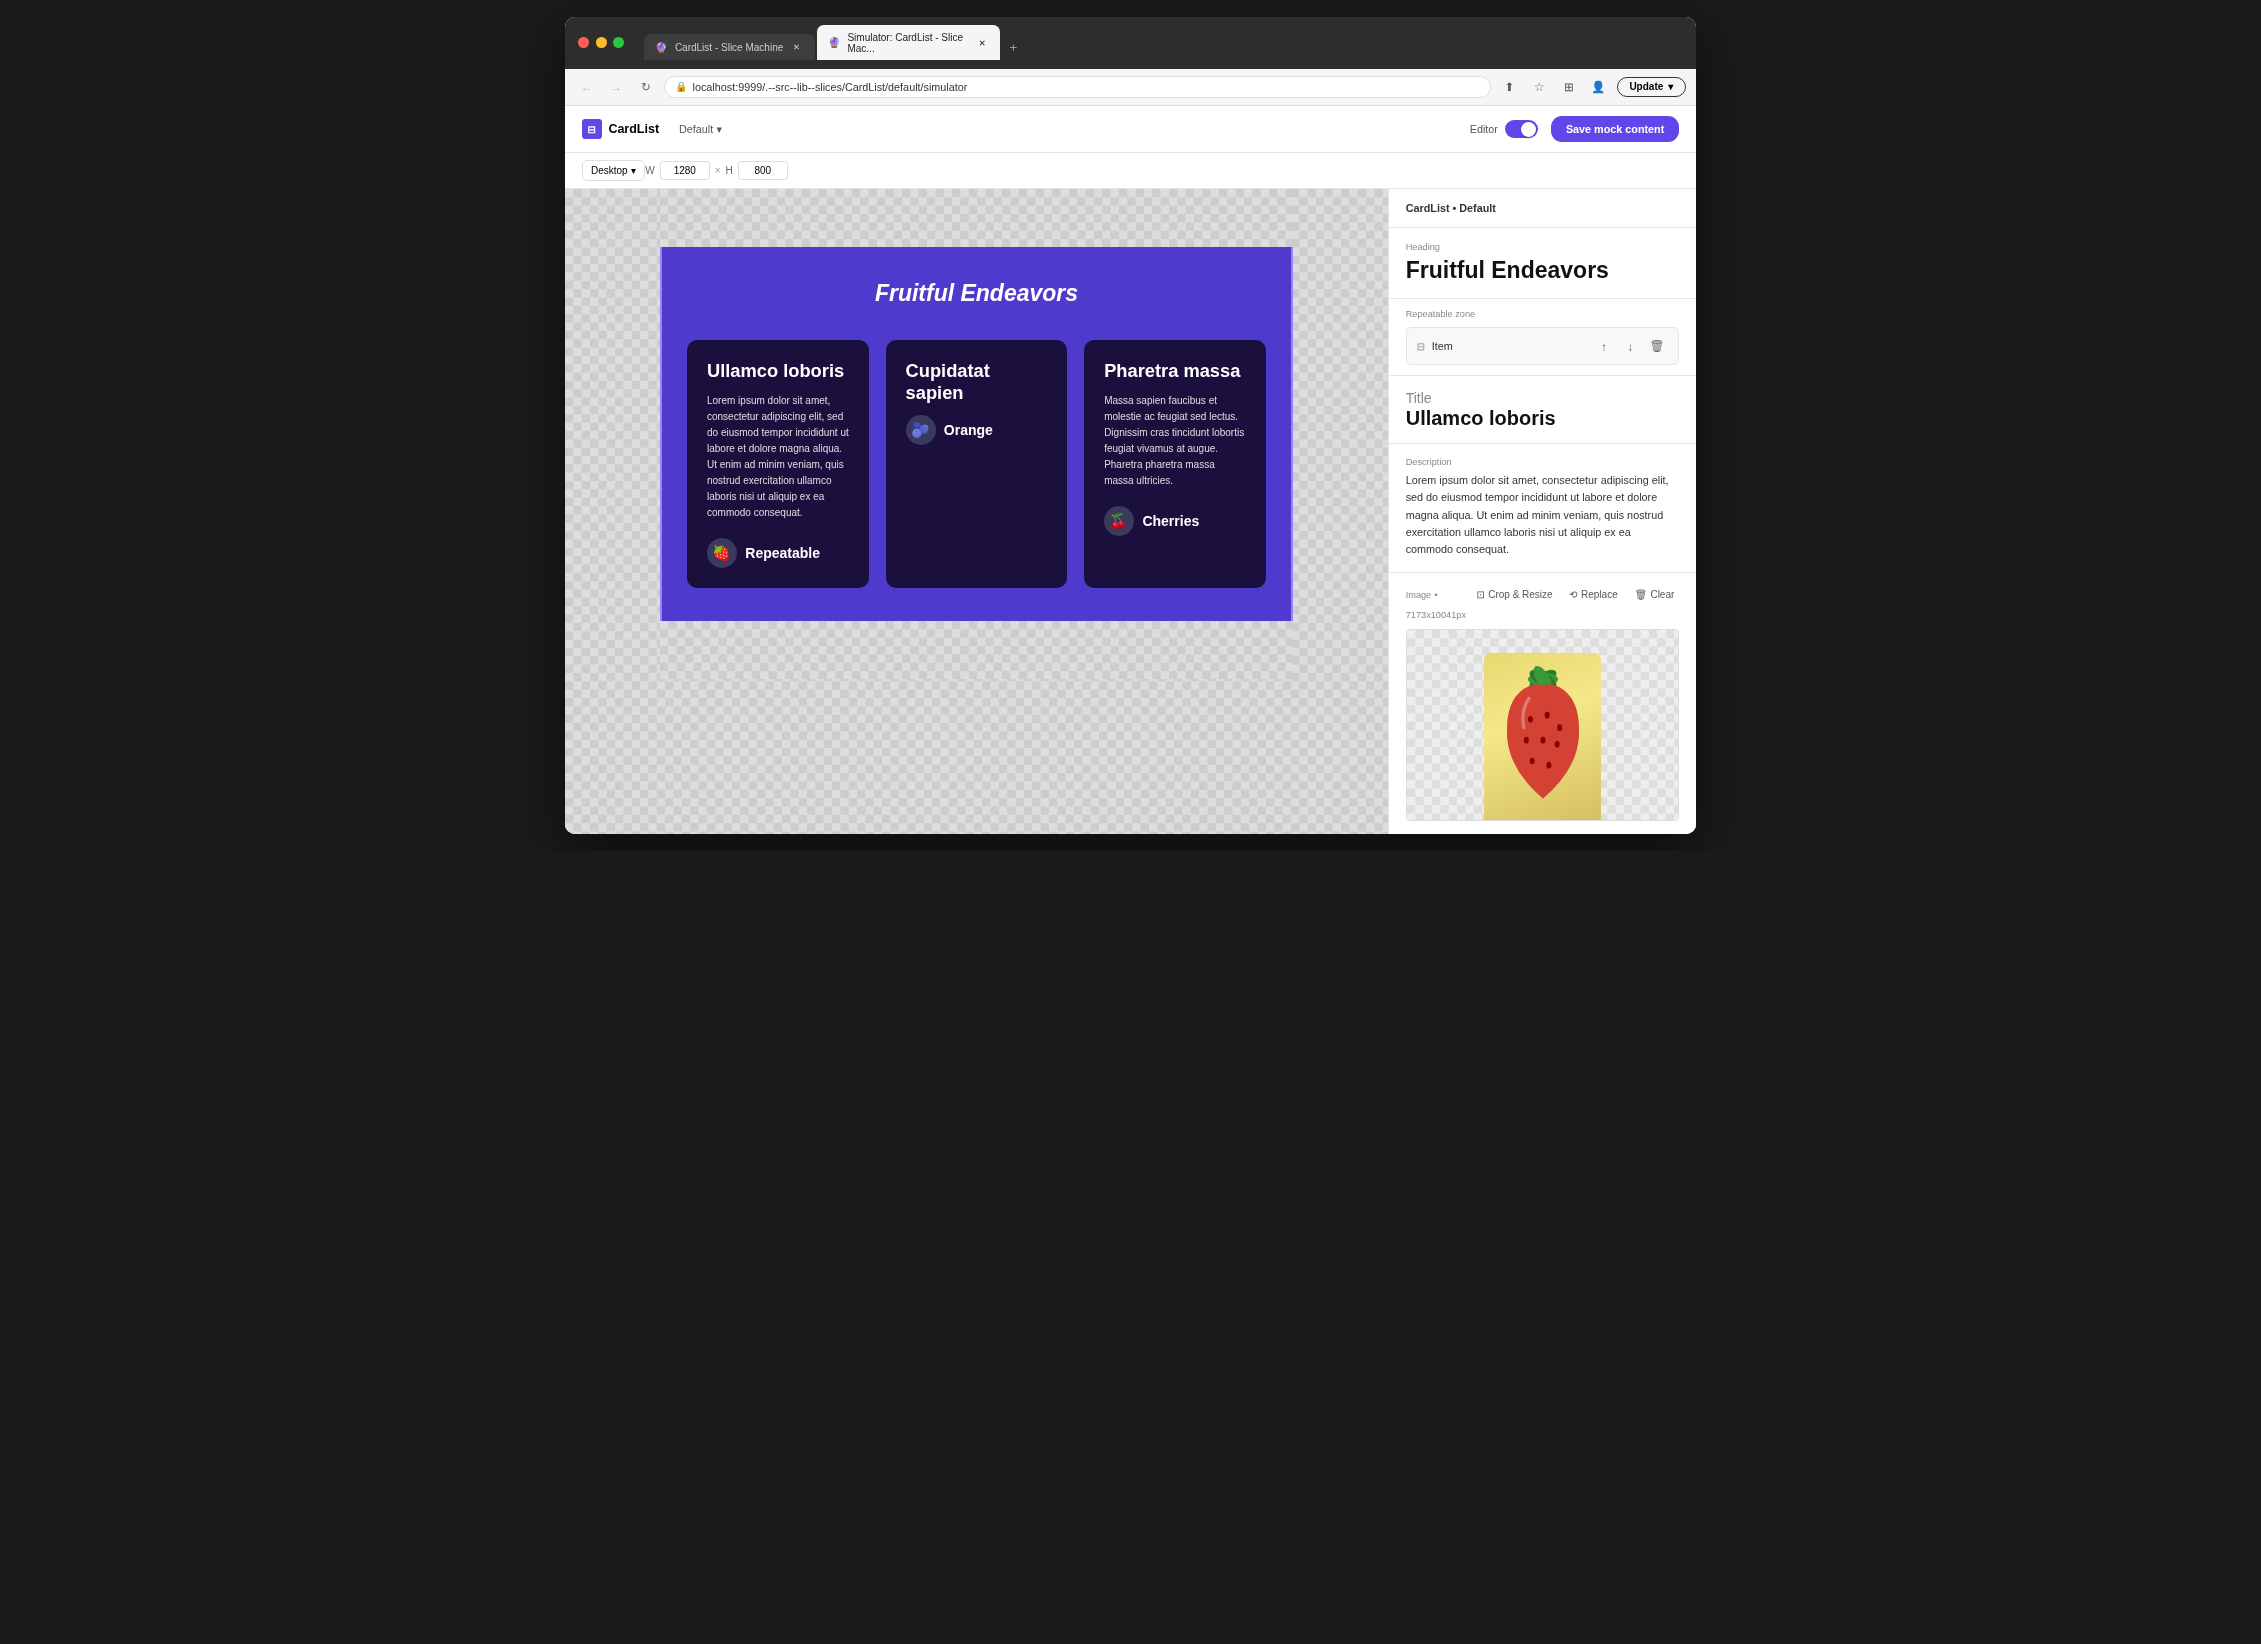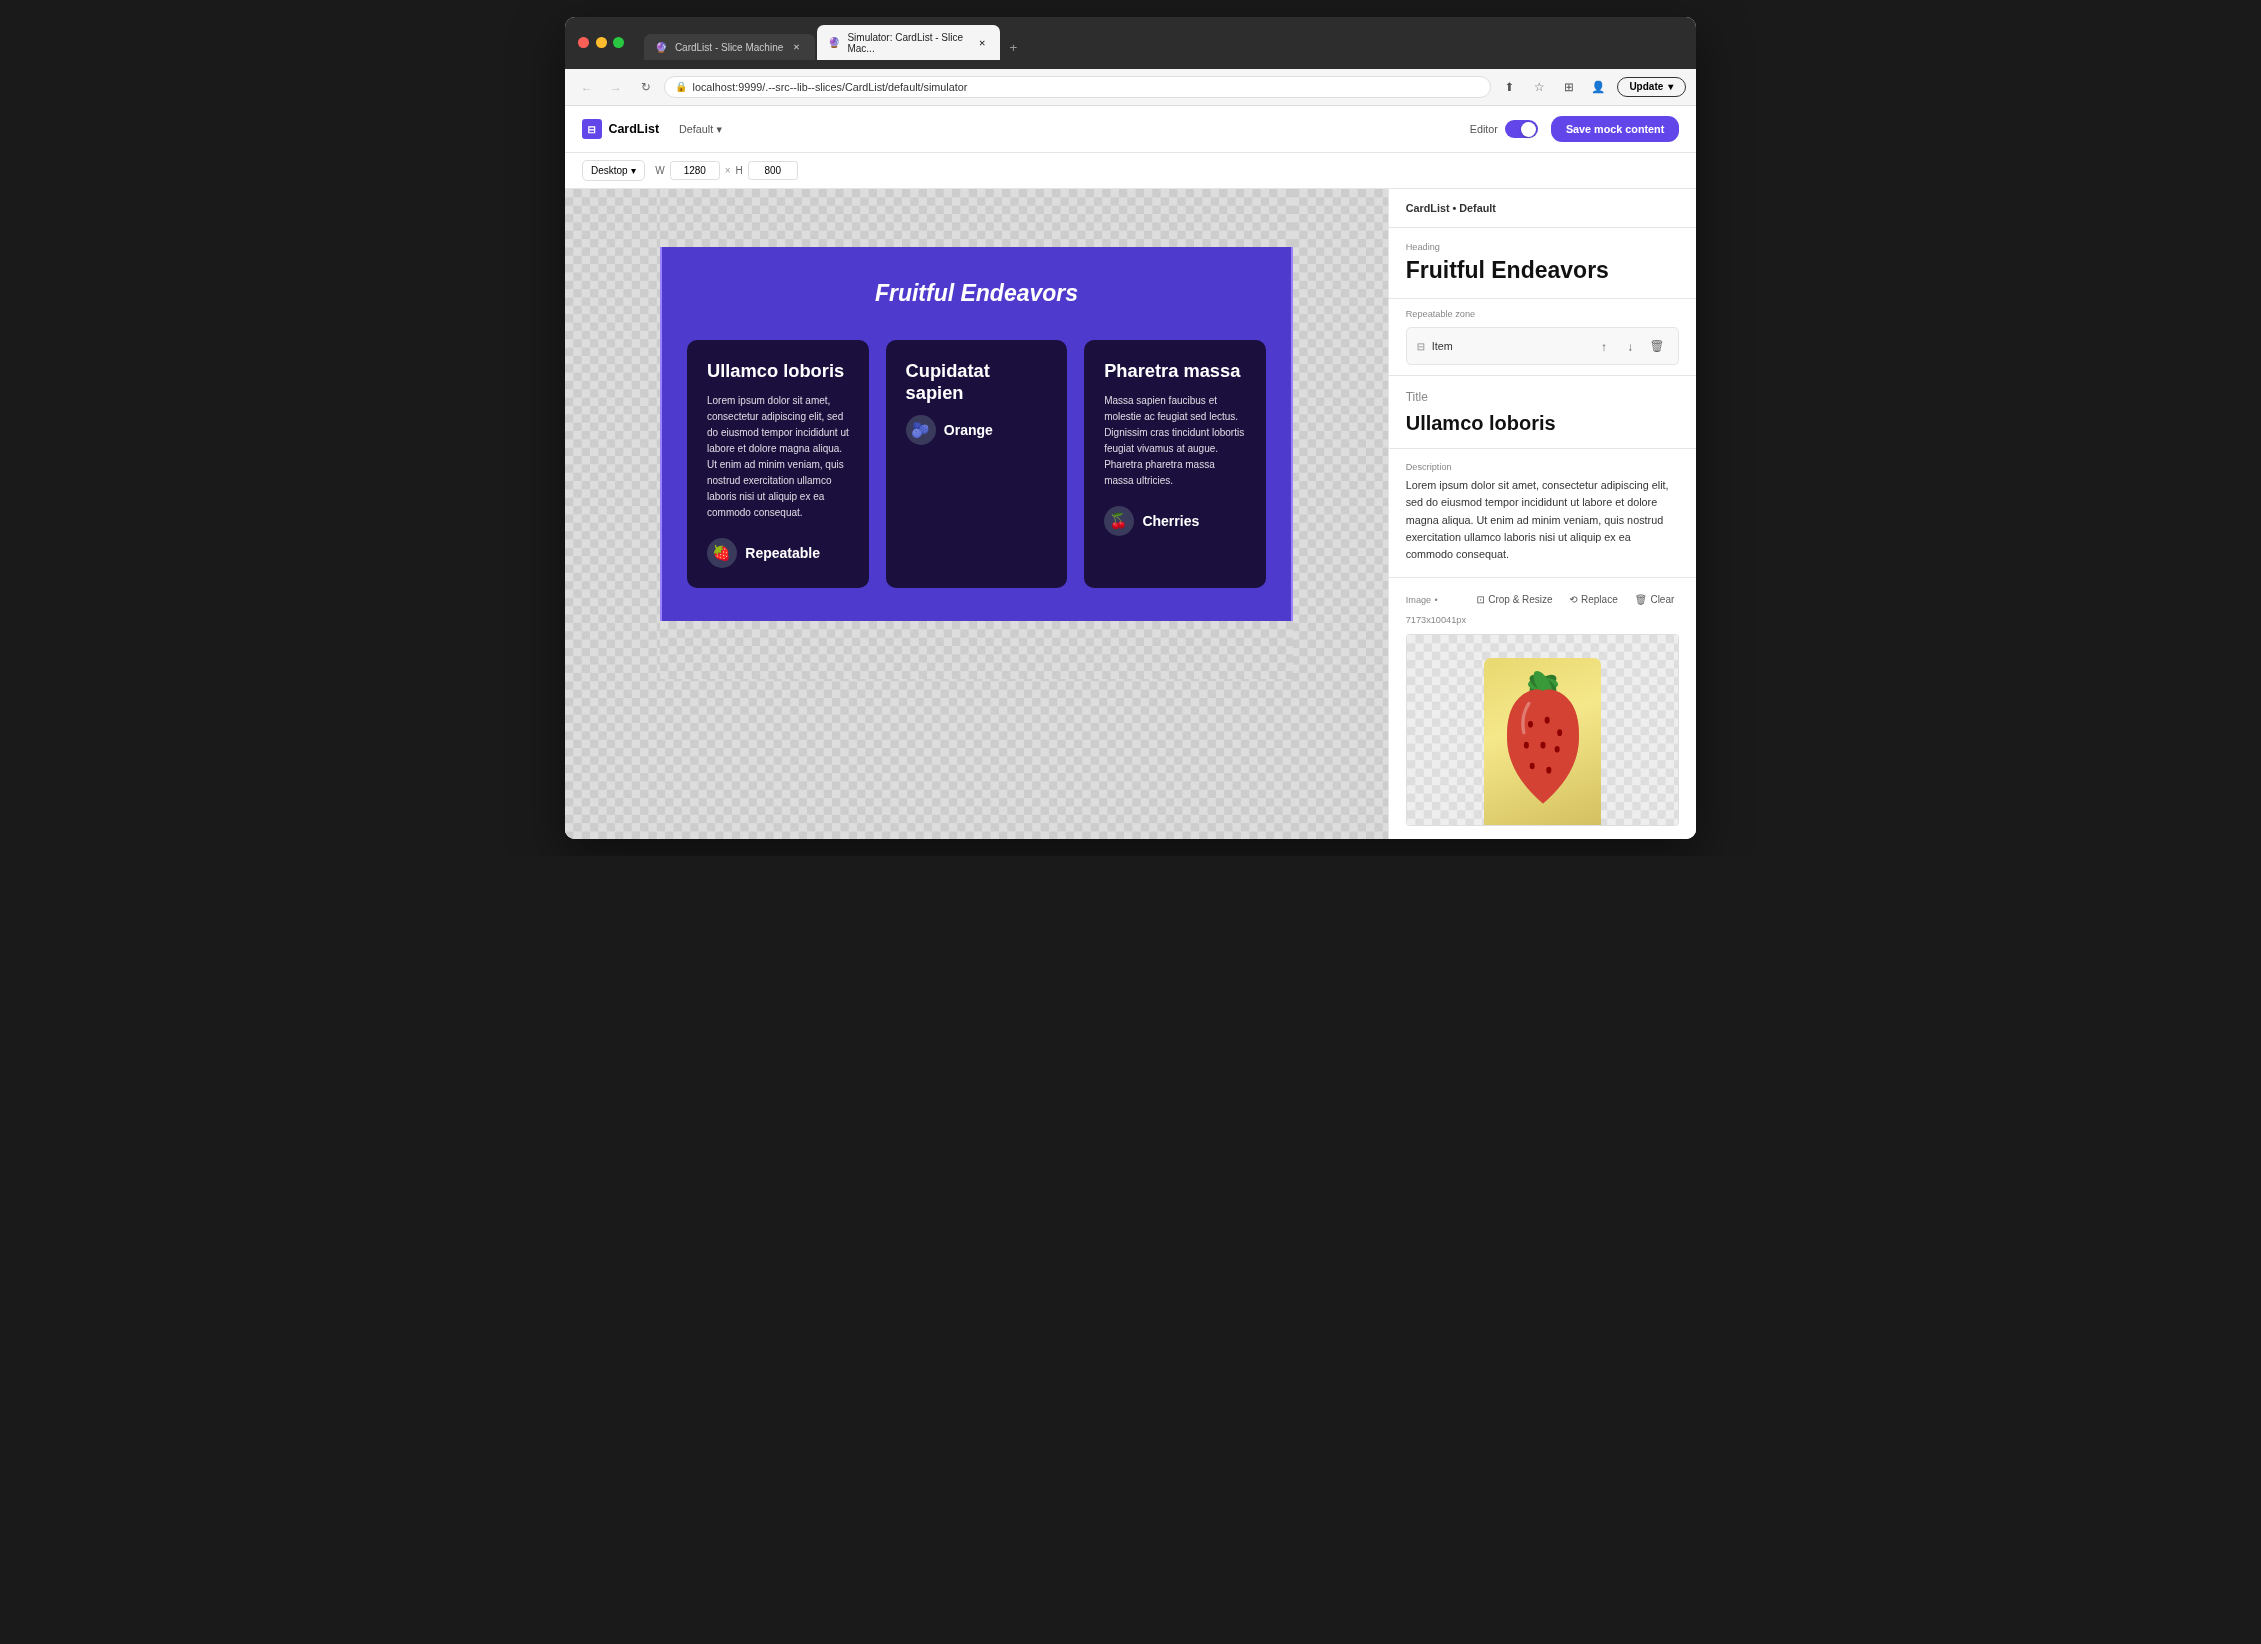--- a/index.html
+++ b/index.html
@@ -211,21 +211,20 @@
       cursor: pointer;
     }
 
     
     .app-toolbar {
       background: #fff;
       border-bottom: 0.8px solid #e5e5e5;
       padding: 6.7px 16.7px;
       display: flex;
       align-items: center;
-      gap: 10px;
     }
 
     .device-btn {
       background: none;
       border: 0.8px solid #ddd;
       border-radius: 5px;
       padding: 4.2px 8.3px;
       font-size: 10px;
       cursor: pointer;
       display: flex; align-items: center; gap: 3.3px;
@@ -430,23 +429,23 @@
       border-radius: 3.3px;
       font-size: 11.7px;
     }
 
     .field-section {
       padding: 13.3px 16.7px;
       border-bottom: 0.8px solid #e5e5e5;
     }
 
     .field-label {
-      font-size: 12px;
+      font-size: 14px;
       color: #888;
-      margin-bottom: 8px;
+      margin-bottom: 1px;
     }
 
     .field-title-value {
       font-size: 20px;
       font-weight: 800;
       color: #111;
     }
 
     .field-desc-label {
       font-size: 9.2px;

